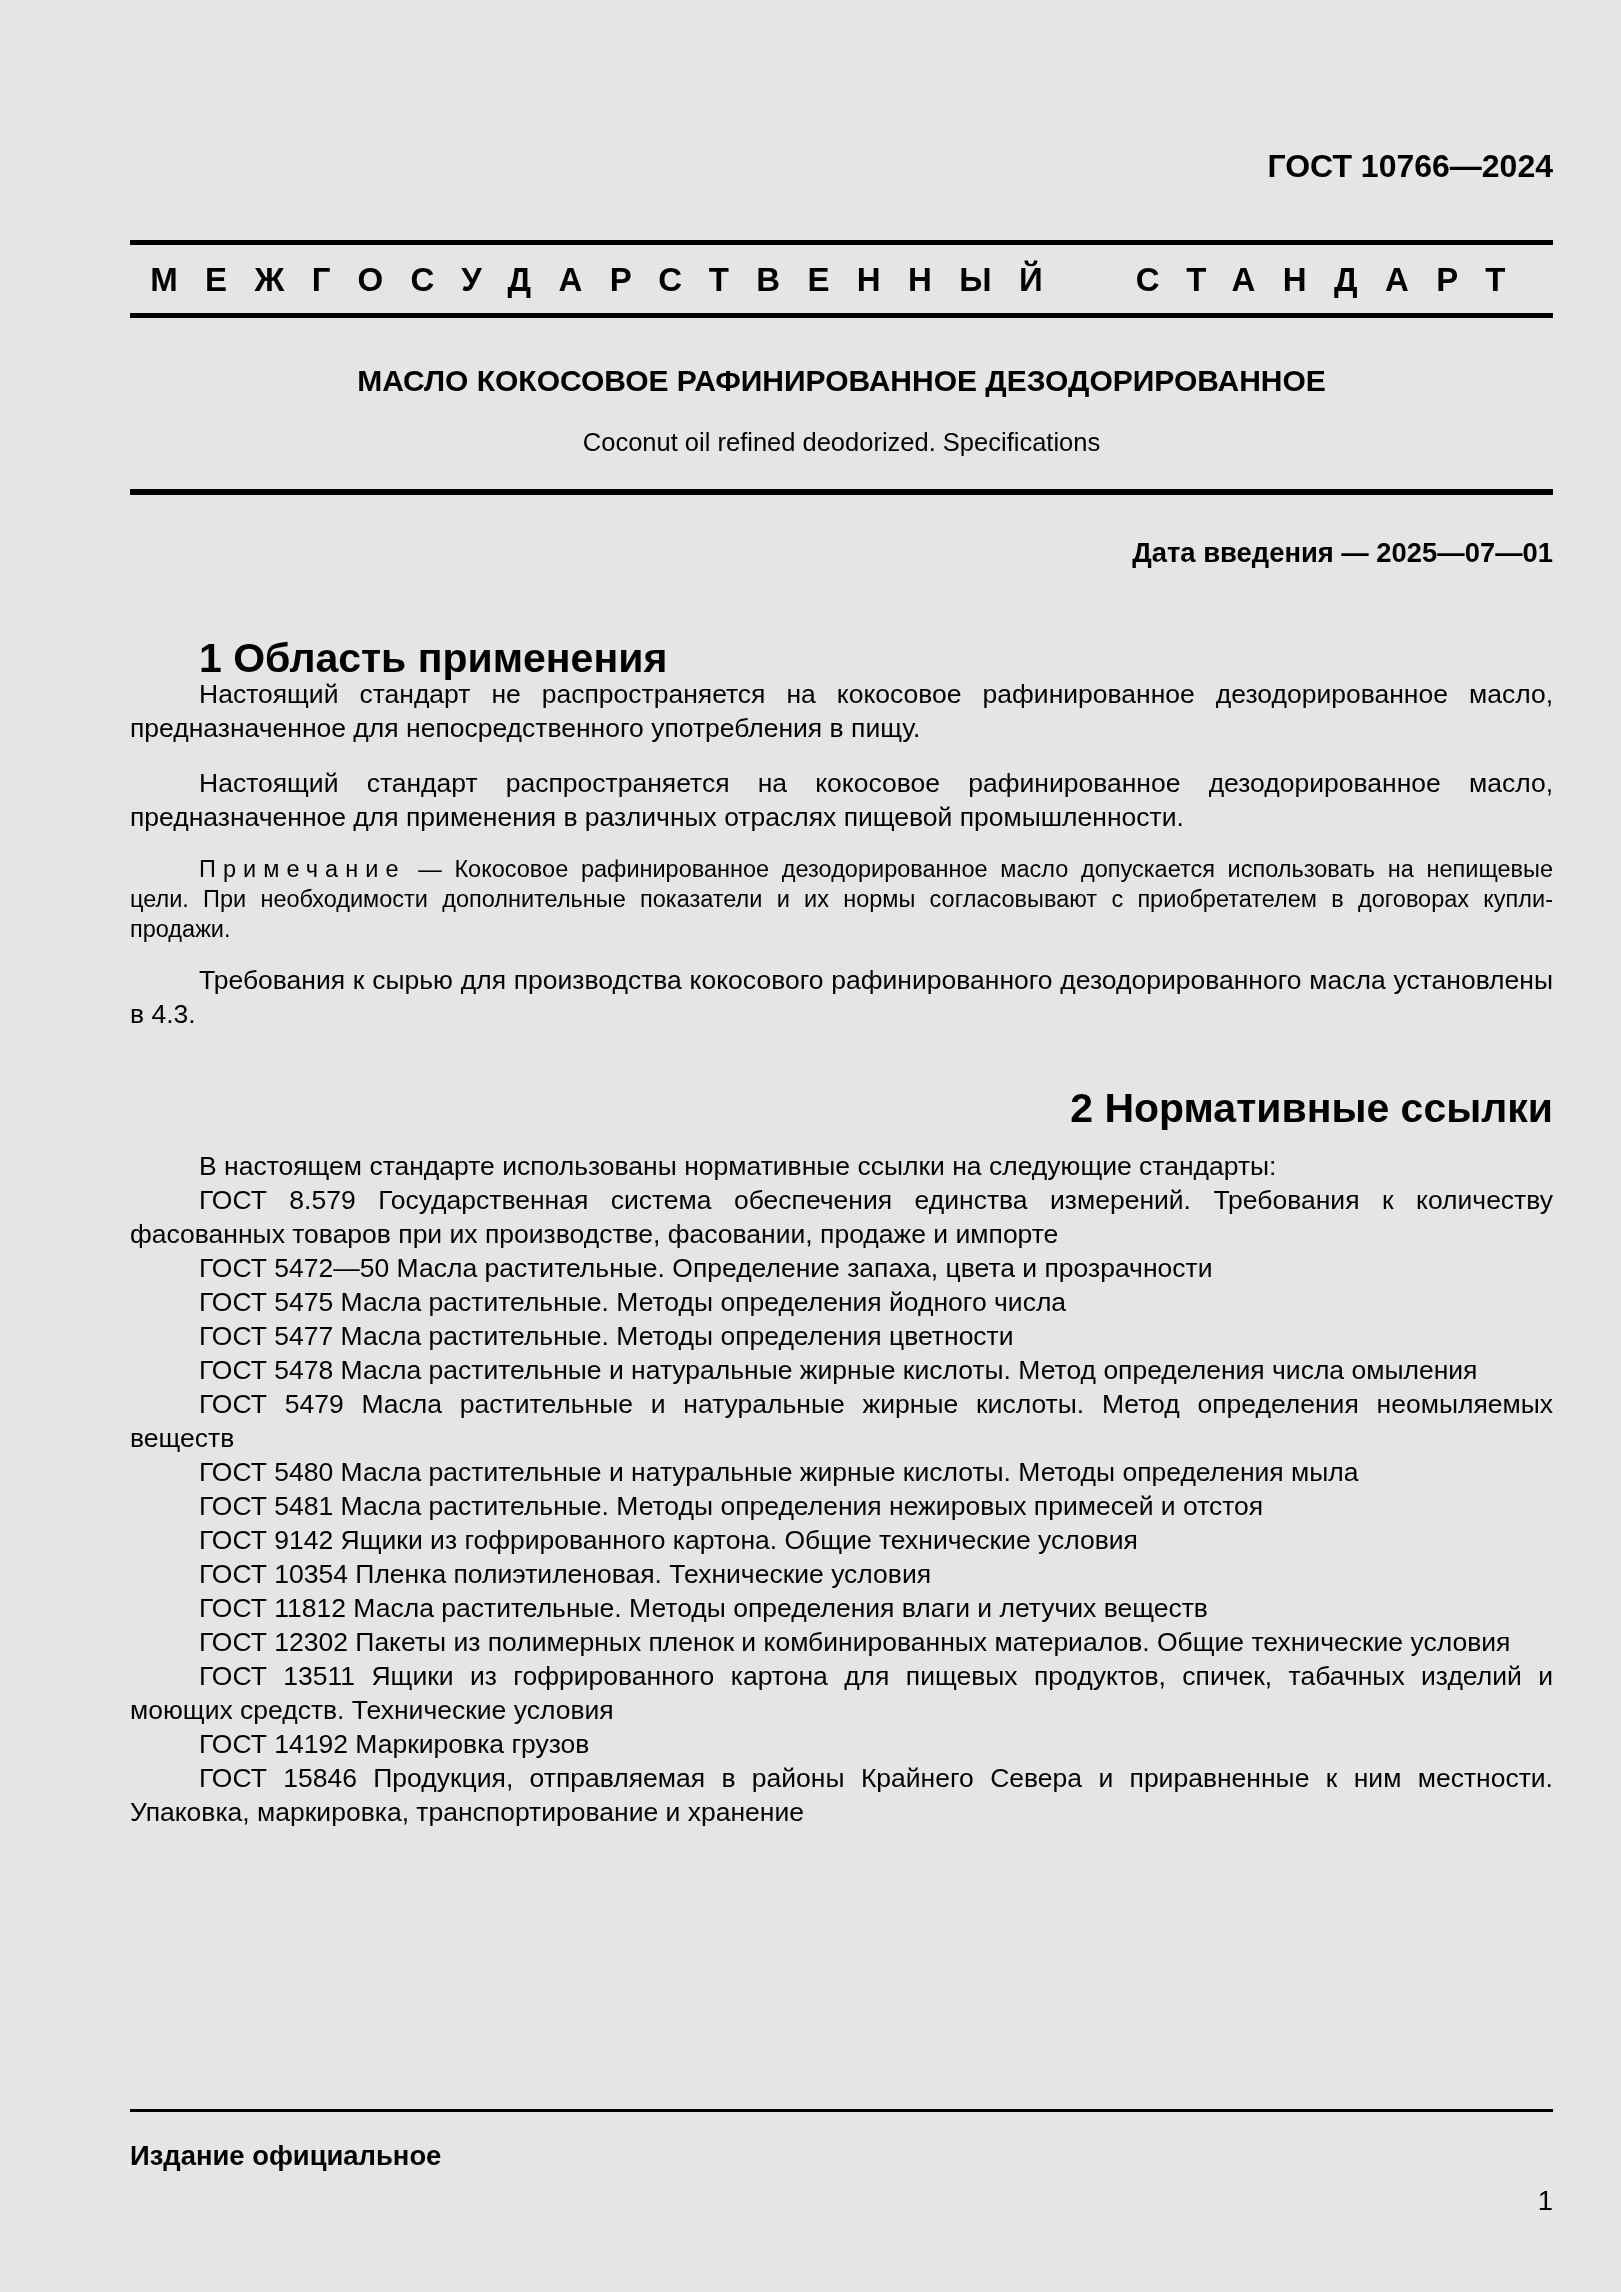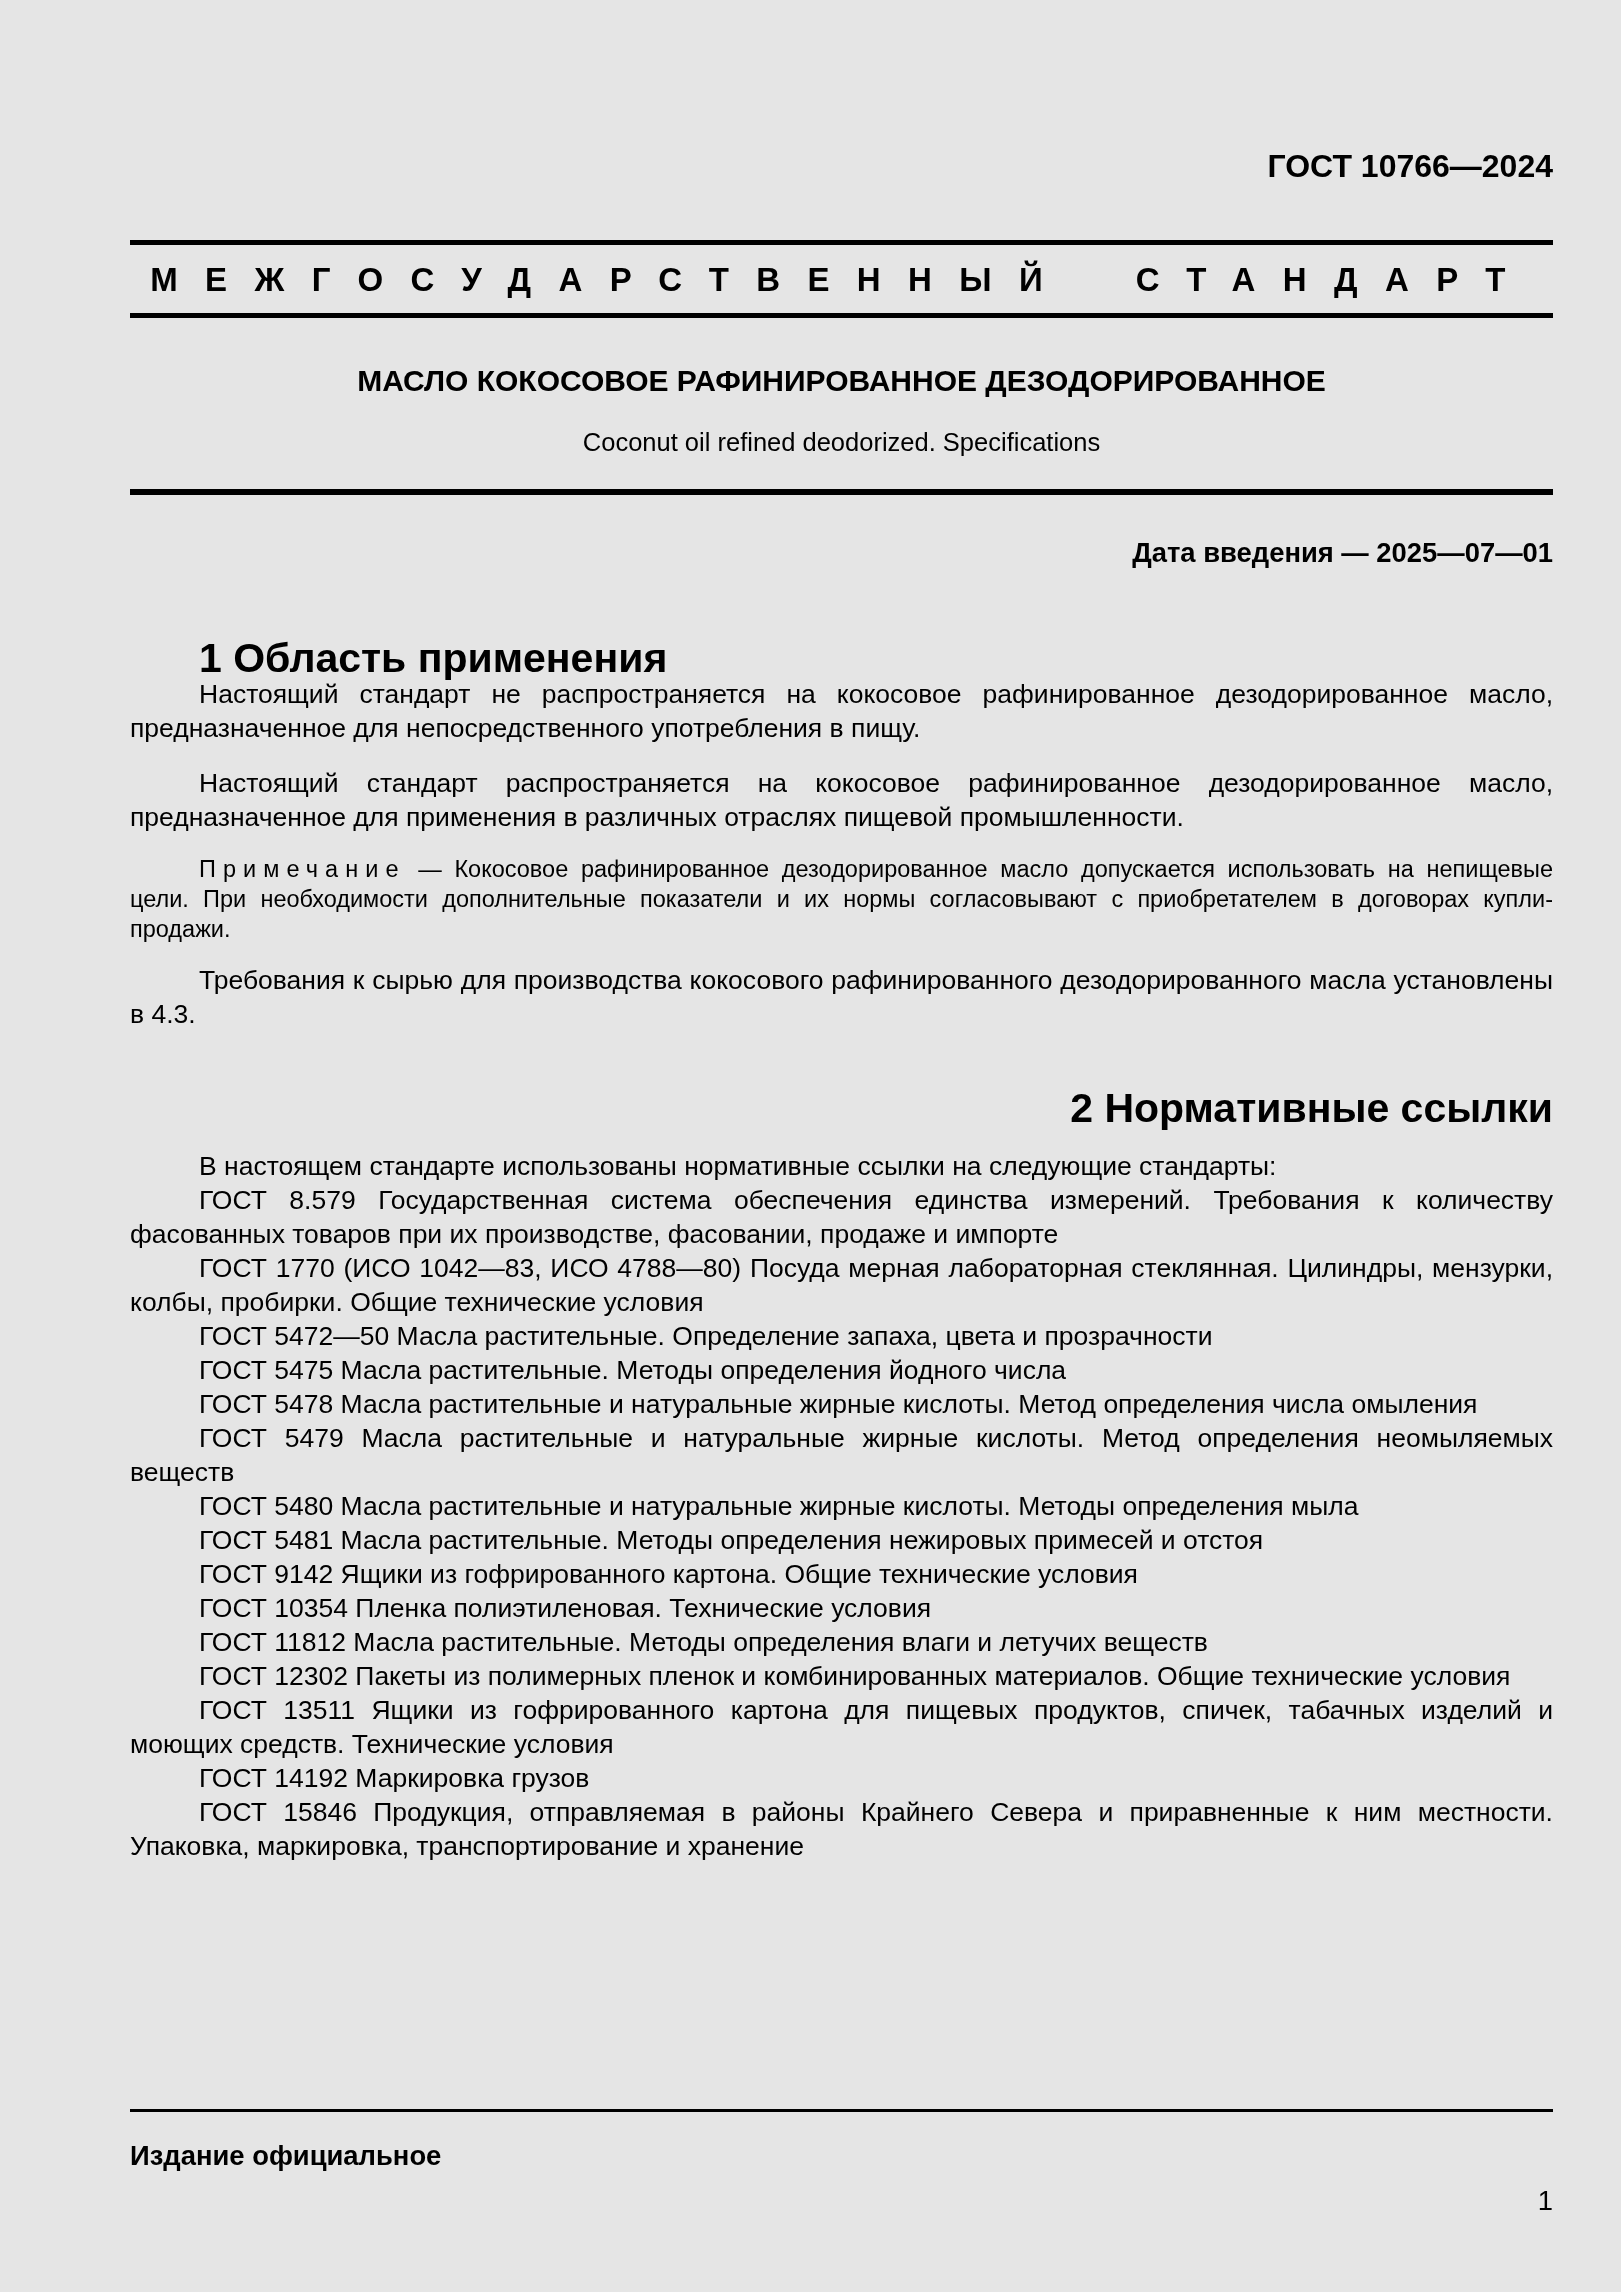--- a/index.html
+++ b/index.html
@@ -150,26 +150,26 @@
     <p class="note"><span class="note-label">Примечание</span> <span>— Кокосовое рафинированное дезодорированное масло допускается использовать на непищевые цели. При необходимости дополнительные показатели и их нормы согласовывают с приобретателем в договорах купли-продажи.</span></p>
     <p class="para spaced">Требования к сырью для производства кокосового рафинированного дезодорированного масла установлены в 4.3.</p>
 
     <div class="section-heading second">2 Нормативные ссылки</div>
     <p class="para first-after-heading">В настоящем стандарте использованы нормативные ссылки на следующие стандарты:</p>
 
     <div class="ref-list">
 
         <p class="para">ГОСТ 8.579 Государственная система обеспечения единства измерений. Требования к количеству фасованных товаров при их производстве, фасовании, продаже и импорте</p>
 
-        <p class="para">ГОСТ 1770 (ИСО 1042—83, ИСО 4788—80) Посуда мерная лабораторная стеклянная. Цилиндры, мензурки, колбы, пробирки. Общие технические условия</p>
 
         <p class="para">ГОСТ 5472—50 Масла растительные. Определение запаха, цвета и прозрачности</p>
 
         <p class="para">ГОСТ 5475 Масла растительные. Методы определения йодного числа</p>
 
+        <p class="para">ГОСТ 5477 Масла растительные. Методы определения цветности</p>
 
         <p class="para">ГОСТ 5478 Масла растительные и натуральные жирные кислоты. Метод определения числа омыления</p>
 
         <p class="para">ГОСТ 5479 Масла растительные и натуральные жирные кислоты. Метод определения неомыляемых веществ</p>
 
         <p class="para">ГОСТ 5480 Масла растительные и натуральные жирные кислоты. Методы определения мыла</p>
 
         <p class="para">ГОСТ 5481 Масла растительные. Методы определения нежировых примесей и отстоя</p>
 
         <p class="para">ГОСТ 9142 Ящики из гофрированного картона. Общие технические условия</p>

